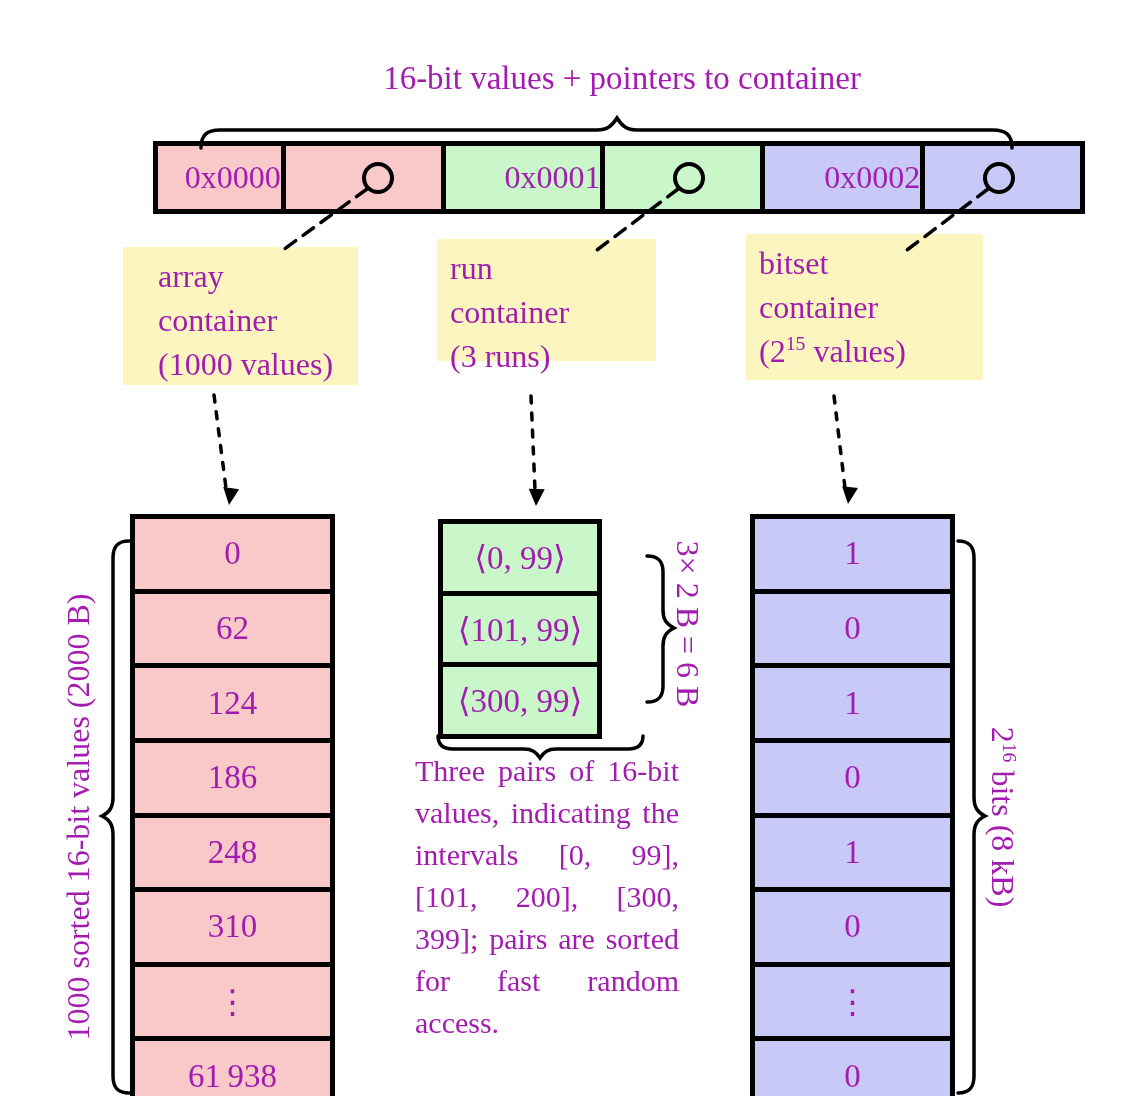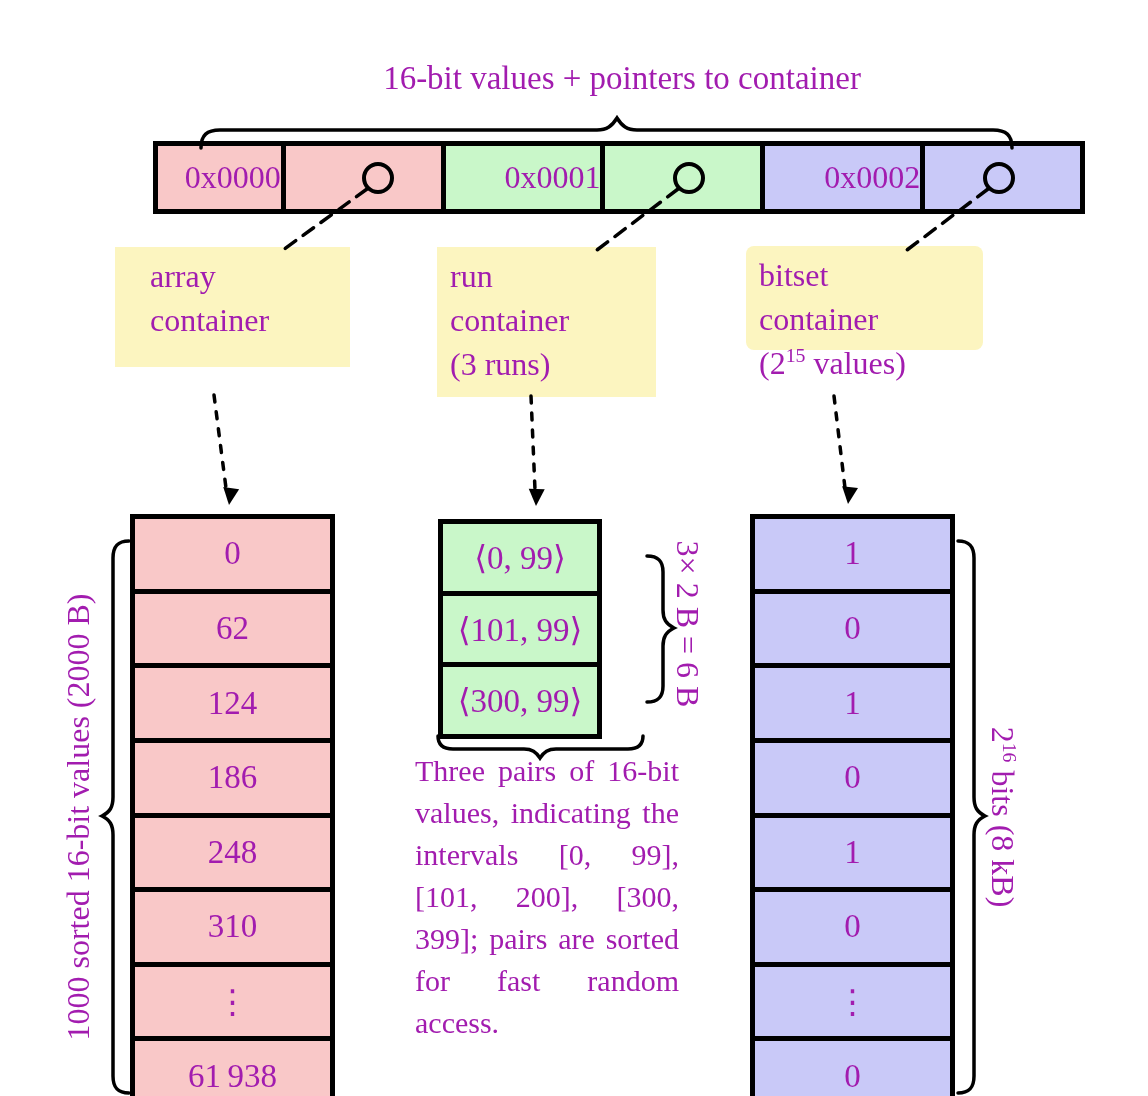--- a/index.html
+++ b/index.html
@@ -27,23 +27,23 @@
     flex:1 1 0; display:flex; align-items:center; justify-content:flex-end;
     font-size:32px; box-sizing:border-box;
   }
   .keys-row .cell + .cell { border-left:5px solid #000;padding-left:32px; }
 
   
   .ybox {
     box-sizing:border-box; padding:7px 0 0 13px;
     font-size:32px; line-height:44px;
   }
-  .ybox-array  { left:115px; top:203px; width:235px; height:120px;padding-left:35px; }
-  .ybox-run    { left:437px; top:203px; width:219px; height:150px; }
-  .ybox-bitset { left:746px; top:202px; width:237px; height:104px;border-radius:8px; }
+  .ybox-array  { left:123px; top:203px; width:235px; height:138px;padding-left:35px; }
+  .ybox-run    { left:437px; top:195px; width:219px; height:122px; }
+  .ybox-bitset { left:746px; top:190px; width:237px; height:146px; }
 
   
   .vcol {
     box-sizing:border-box; border:5px solid #000;
     display:flex; flex-direction:column;
   }
   .vcol .row {
     flex:1 1 0; display:flex; align-items:center; justify-content:center;
     font-size:33px;
   }
@@ -94,20 +94,21 @@
     <div class="cell" style="background-color: rgb(201, 247, 201);"></div>
     <div class="cell" style="background-color: rgb(201, 201, 248);">
       <span>0x0002</span>
     </div>
     <div class="cell" style="background-color: rgb(201, 201, 248);"></div>
   </div>
 
   <div class="abs ybox ybox-array" style="background-color: rgb(252, 245, 192);">
     <div>array</div>
     <div>container</div>
+    <div>(1000 values)</div>
   </div>
   <div class="abs ybox ybox-run" style="background-color: rgb(252, 245, 192);">
     <div>run</div>
     <div>container</div>
     <div>(3 runs)</div>
   </div>
   <div class="abs ybox ybox-bitset" style="background-color: rgb(252, 245, 192);">
     <div>bitset</div>
     <div>container</div>
     <div><span>(2</span><sup>15</sup><span> values)</span></div>

